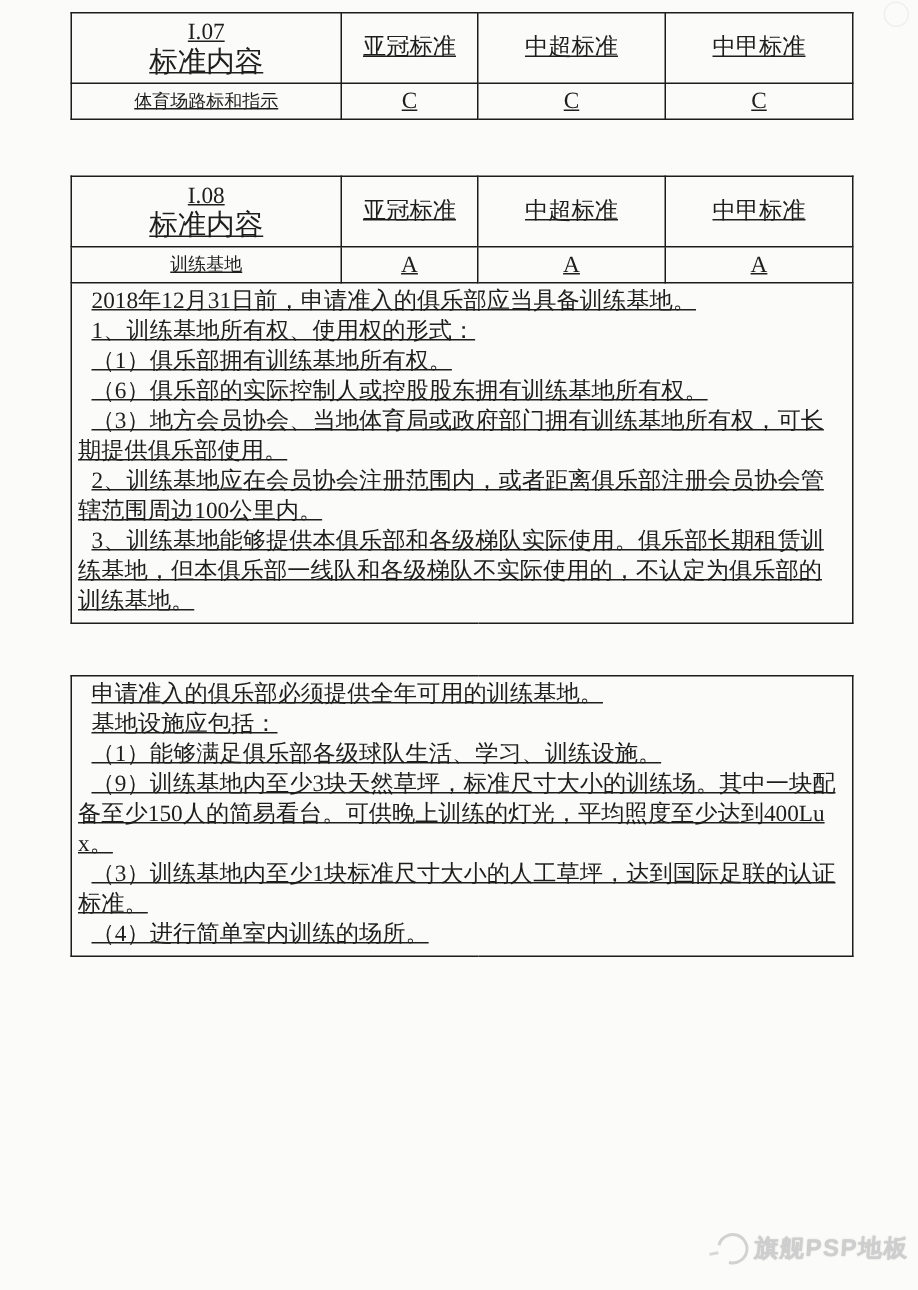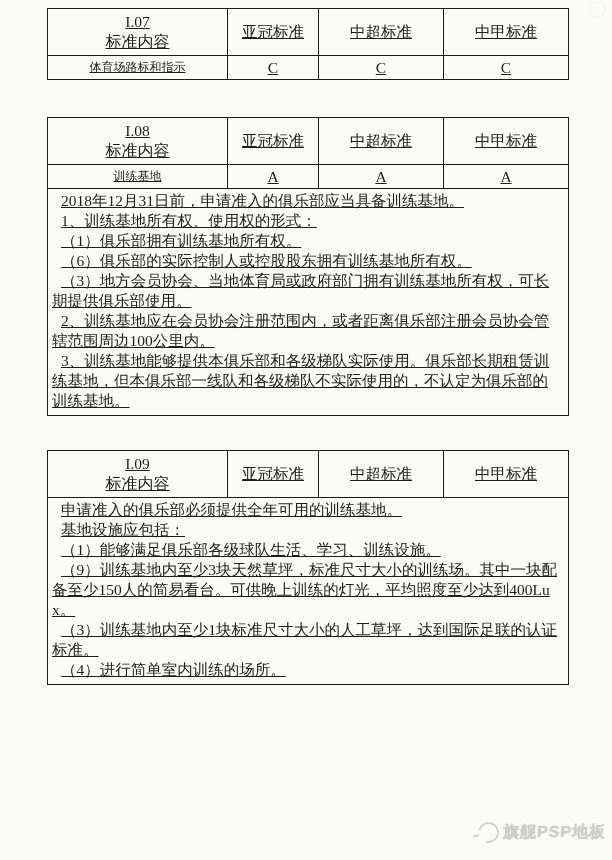--- a/index.html
+++ b/index.html
@@ -30,21 +30,21 @@
   .gap1 { margin-top: 37px; }
   .gap2 { margin-top: 34px; }
 
   td.hcell {
     height: 44px;
     text-align: center;
     font-size: 15.5px;
     line-height: 20px;
   }
   .code-line { font-size: 15.5px; }
-  .label-line { font-size: 16px; }
+  .label-line { font-size: 19px; }
 
   td.item-name {
     height: 21px;
     text-align: center;
     font-size: 12px;
   }
   td.grade {
     height: 21px;
     text-align: center;
     font-size: 15.5px;
@@ -186,29 +186,20 @@
     </table>
 
   <table class="std gap2">
     <colgroup>
         <col style="width:180px">
         <col style="width:91px">
         <col style="width:125px">
         <col style="width:125px">
       </colgroup>
     <tbody>
-        <tr>
-      <td class="hcell">
-        <div class="code-line">I.09</div>
-        <div class="label-line">标准内容</div>
-      </td>
-      <td class="hcell">亚冠标准</td>
-      <td class="hcell">中超标准</td>
-      <td class="hcell">中甲标准</td>
-    </tr>
     <tr>
       <td class="content" colspan="4">
         <p>申请准入的俱乐部必须提供全年可用的训练基地。</p>
         <p>基地设施应包括：</p>
         <p>（1）能够满足俱乐部各级球队生活、学习、训练设施。</p>
         <p>（9）训练基地内至少3块天然草坪，标准尺寸大小的训练场。其中一块配备至少150人的简易看台。可供晚上训练的灯光，平均照度至少达到400Lux。</p>
         <p>（3）训练基地内至少1块标准尺寸大小的人工草坪，达到国际足联的认证标准。</p>
         <p>（4）进行简单室内训练的场所。</p>
 
       </td>

